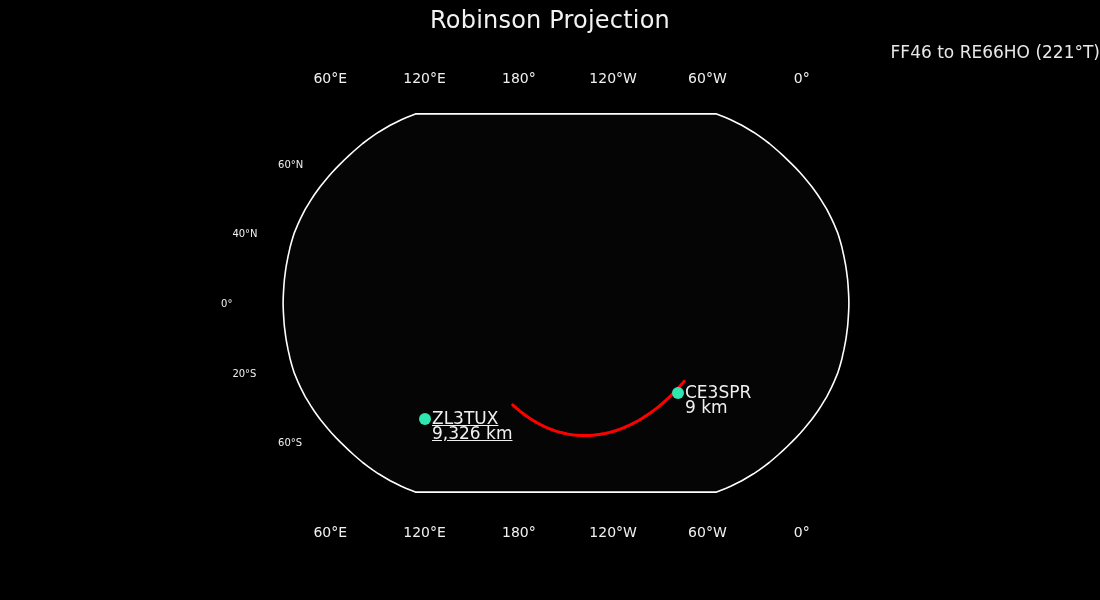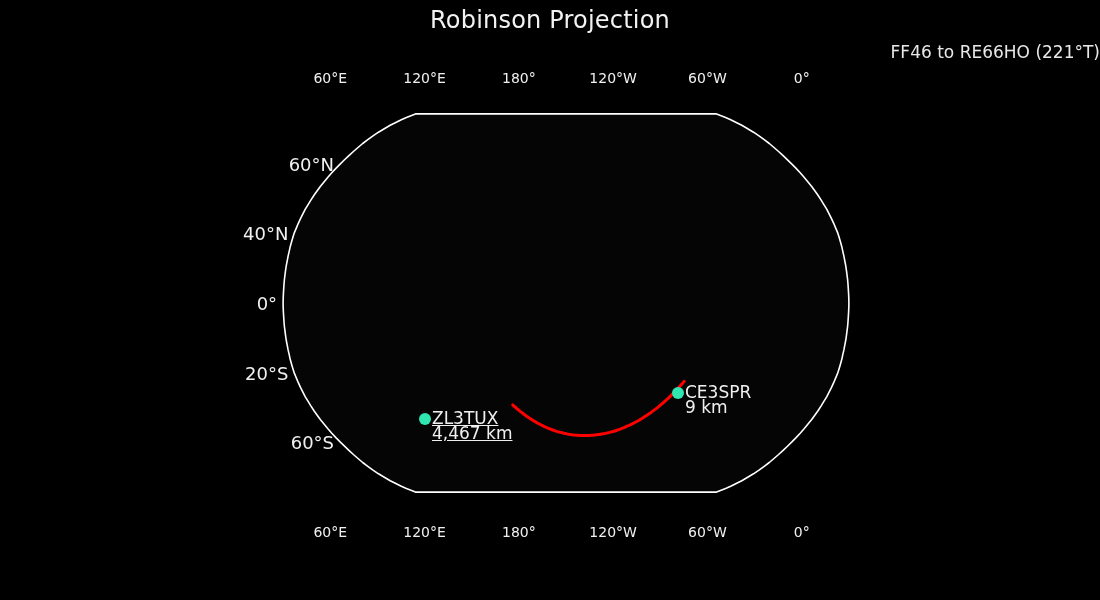--- a/index.html
+++ b/index.html
@@ -1,21 +1,21 @@
 <!DOCTYPE html>
 <html><head>
 <meta charset="utf-8">
 <style>
   html,body{margin:0;padding:0;background:#000;}
   body{width:1100px;height:600px;overflow:hidden;font-family:"DejaVu Sans","Liberation Sans",sans-serif;}
   #root{position:relative;width:1100px;height:600px;background:#000;}
   .title{position:absolute;left:0;top:6px;width:1100px;text-align:center;color:#f2f2f2;font-size:24px;letter-spacing:.2px;}
   .subtitle{position:absolute;left:0;top:42px;width:1100px;text-align:right;color:#e8e8e8;font-size:17px;}
   .lonlab{position:absolute;color:#f0f0f0;font-size:14px;text-align:center;transform:translateX(-50%);white-space:nowrap;}
-  .latlab{position:absolute;color:#f0f0f0;font-size:18px;text-align:right;transform:translateY(-50%);white-space:nowrap;}
+  .latlab{position:absolute;color:#f0f0f0;font-size:10px;transform:translateY(-50%);white-space:nowrap;}
   #mapsvg{position:absolute;left:0;top:0;}
   .mk{position:absolute;transform:translate(-50%,-50%);width:12px;height:12px;border-radius:50%;background:#2fe5b0;}
   .mklab{position:absolute;color:#f0f0f0;font-size:17px;line-height:15px;white-space:nowrap;}
 </style>
 </head>
 <body>
 
 <div id="root">
 
   <div class="title">Robinson Projection</div>
@@ -92,21 +92,21 @@
       <div class="latlab" style="left: 278.059px; width: 56px; top: 164.05px;">60°N</div>
       <div class="latlab" style="left: 232.396px; width: 56px; top: 232.636px;">40°N</div>
       <div class="latlab" style="left: 221.079px; width: 56px; top: 303px;">0°</div>
       <div class="latlab" style="left: 232.396px; width: 56px; top: 373.364px;">20°S</div>
       <div class="latlab" style="left: 278.059px; width: 56px; top: 441.95px;">60°S</div>
     </div>
   <div id="markers">
       <div class="mk" style="left: 425px; top: 419px; background: rgb(47, 229, 176);"></div>
       <div class="mklab" style="left: 432px; top: 411px; text-decoration: underline;">
         <div>ZL3TUX</div>
-        <div>4,467 km</div>
+        <div>9,326 km</div>
       </div>
       <div class="mk" style="left: 678px; top: 393px; background: rgb(47, 229, 176);"></div>
       <div class="mklab" style="left: 685px; top: 385px;">
         <div>CE3SPR</div>
         <div>9 km</div>
       </div>
     </div>
 
 </div>
 

